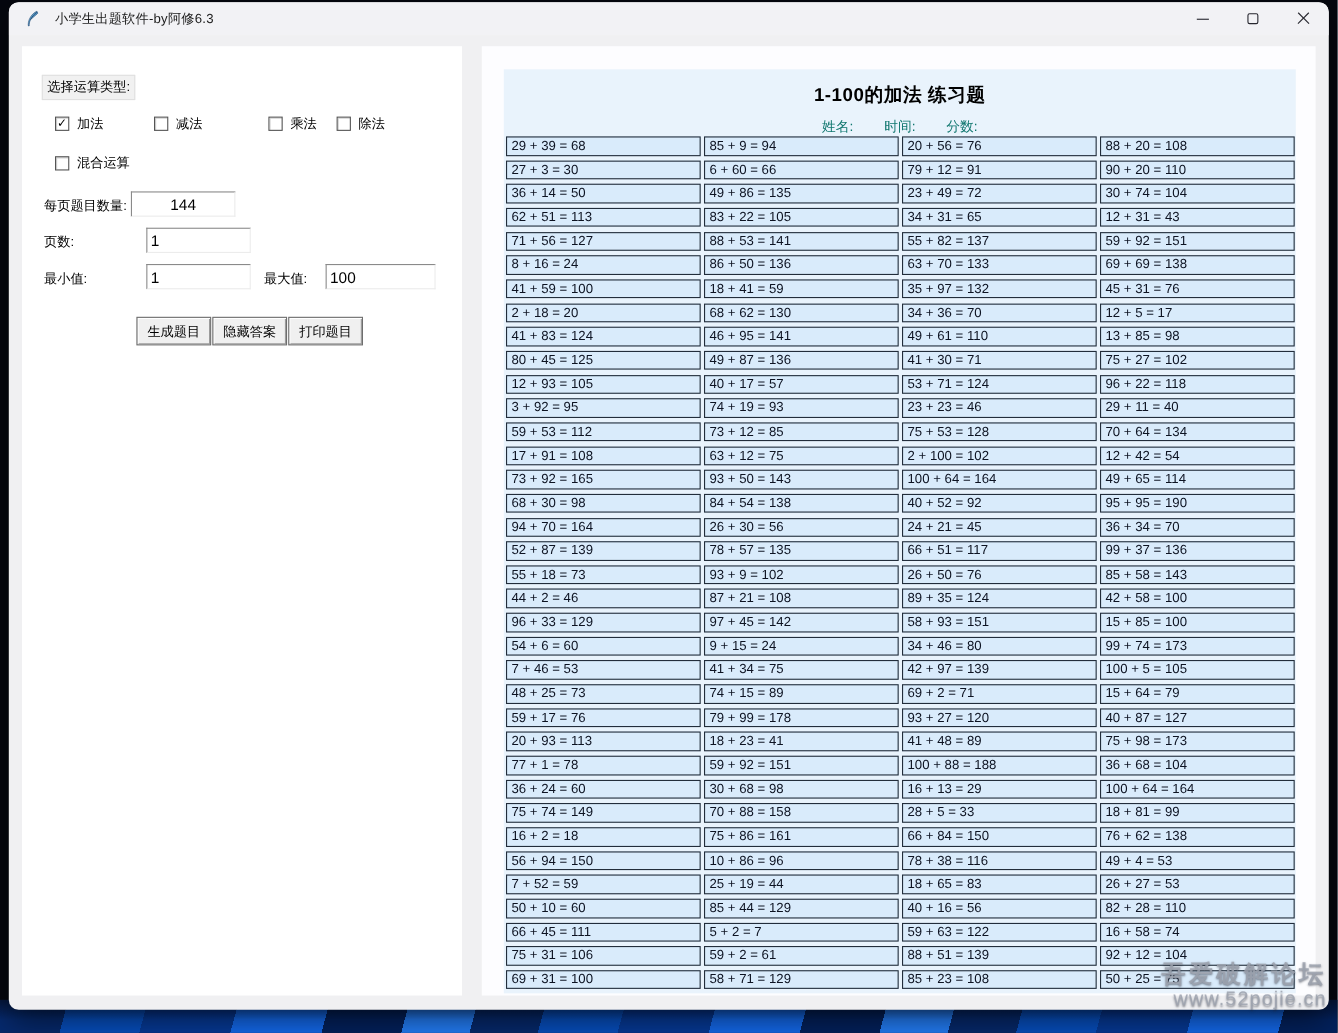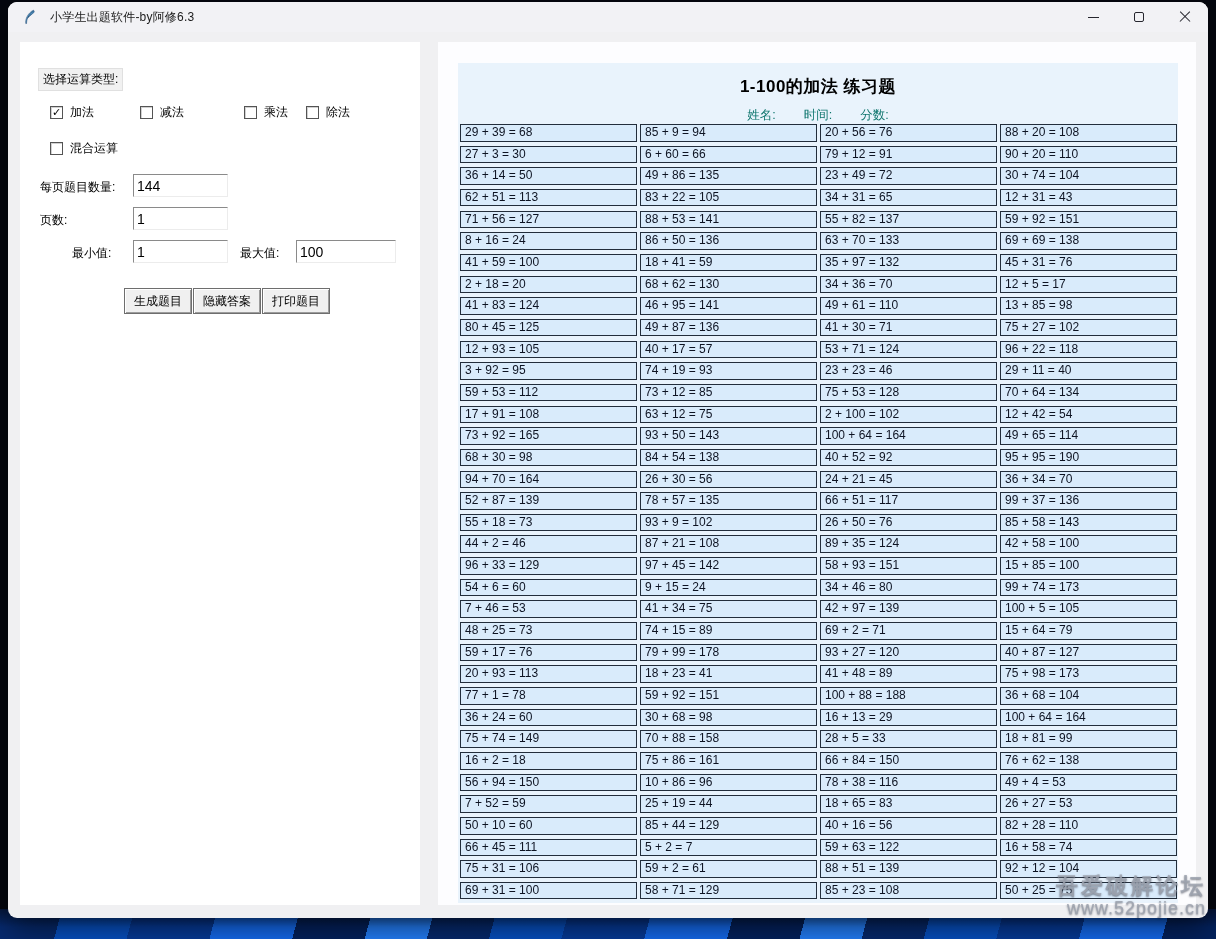--- a/index.html
+++ b/index.html
@@ -170,26 +170,26 @@
     <div class="checkbox" style="left:286px; top:62px;">
       <span class="box"></span>
       <span class="cb-label">除法</span>
     </div>
     <div class="checkbox" style="left:30px; top:98px;">
       <span class="box"></span>
       <span class="cb-label">混合运算</span>
     </div>
 
     <span class="field-label" style="left:20px; top:137px;">每页题目数量:</span>
-    <input class="entry" style="left: 113px; top: 132px; width: 95px;" value="144">
+    <input class="entry" style="left: 99px; top: 132px; width: 95px; text-align: center;" value="144">
 
     <span class="field-label" style="left:20px; top:170px;">页数:</span>
     <input class="entry" style="left: 113px; top: 165px; width: 95px;" value="1">
 
-    <span class="field-label" style="left:20px; top:203px;margin-left:32px;">最小值:</span>
+    <span class="field-label" style="left:20px; top:203px;">最小值:</span>
     <input class="entry" style="left: 113px; top: 198px; width: 95px;" value="1">
 
     <span class="field-label" style="left:220px; top:203px;">最大值:</span>
     <input class="entry" style="left: 276px; top: 198px; width: 100px;" value="100">
 
     <div class="tk-btn" style="left:104px; top:246px;">生成题目</div>
     <div class="tk-btn" style="left:173px; top:246px;">隐藏答案</div>
     <div class="tk-btn" style="left:242px; top:246px;">打印题目</div>
   </div>
 

